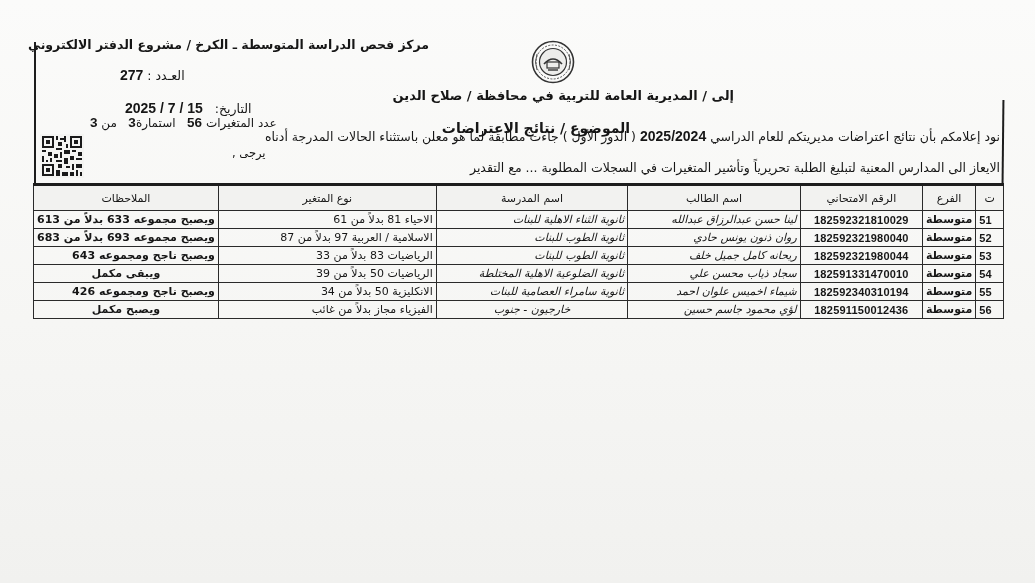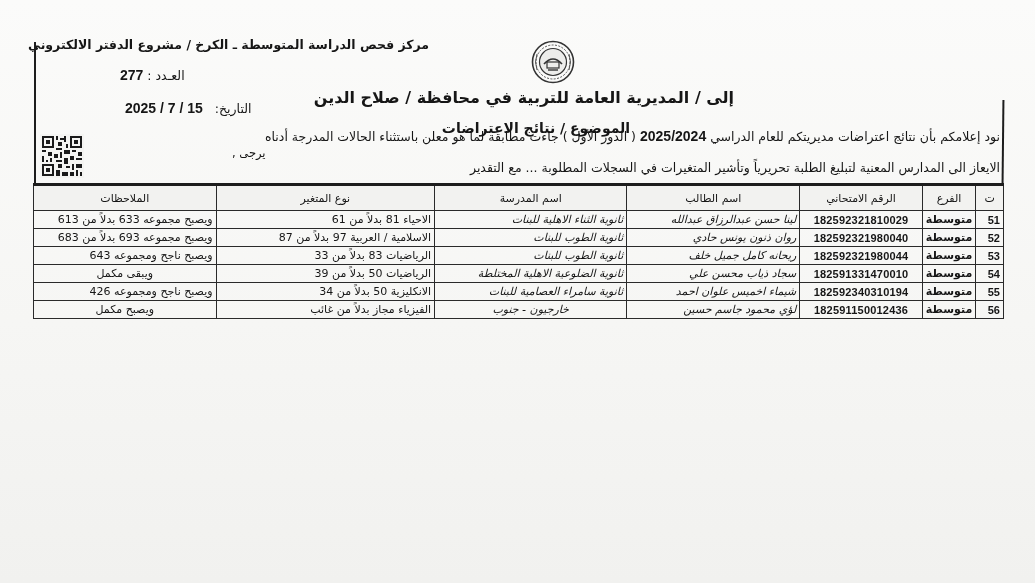--- a/index.html
+++ b/index.html
@@ -19,21 +19,21 @@
     .ministry { right: 13px; top: 33px; font-size: 14px; font-weight: bold; letter-spacing: -0.3px; }
     .center-name { left: 28px; top: 37px; font-size: 12.5px; font-weight: bold; letter-spacing: -0.4px; }
     .ref-no { left: 120px; top: 67px; font-size: 12.5px; }
     .ref-date { left: 85px; top: 100px; font-size: 12.5px; margin-left: 40px; }
     .ref-no .val, .ref-date .val { font-weight: bold; font-family: "Liberation Sans", sans-serif; font-size: 14px; }
     .stats { left: 90px; top: 115px; font-size: 12px; }
     .stats .num { font-weight: bold; font-family: "Liberation Sans", sans-serif; font-size: 13.5px; }
     .please { left: 232px; top: 146px; font-size: 11.5px; }
 
     .emblem { left: 531px; top: 40px; width: 44px; height: 44px; }
-    .to-line { left: 414px; top: 88px; width: 320px; text-align: center; font-size: 16px; font-weight: bold; }
+    .to-line { left: 414px; top: 88px; width: 320px; text-align: center; font-size: 13px; font-weight: bold; }
     .subject { left: 436px; top: 120px; width: 200px; text-align: center; font-size: 14px; font-weight: bold; }
 
     .body1 { right: 35px; top: 128px; font-size: 12.5px; }
     .body1 .num { font-weight: bold; font-family: "Liberation Sans", sans-serif; font-size: 14px; }
     .body2 { right: 35px; top: 160px; font-size: 12.5px; margin-left: 24px; }
 
     
     .frame-left { position: absolute; left: 34px; top: 42px; width: 2px; height: 143px; background: #1d1d1d; }
     .frame-right { position: absolute; left: 1002px; top: 100px; width: 2px; height: 84px; background: #1d1d1d; transform: rotate(0.6deg); }
 
@@ -44,27 +44,27 @@
     table.grid {
       width: 971px; border-collapse: collapse; direction: rtl;
       border-top: 3px solid #1d1d1d;
     }
     table.grid th, table.grid td {
       border: 1.3px solid #2a2a2a;
       font-size: 11px; height: 18px; padding: 0 3px;
       white-space: nowrap; overflow: hidden;
     }
     table.grid th { height: 26px; font-weight: normal; font-size: 11px; text-align: center; background: #f2f2f0; }
-    td.c-no { text-align: right; font-weight: bold; font-family: "Liberation Sans", sans-serif; font-size: 13px; }
+    td.c-no { text-align: left; font-weight: bold; font-family: "Liberation Sans", sans-serif; font-size: 13px; }
     td.c-branch { text-align: right; font-weight: bold; font-size: 10.5px; }
     td.c-exam { text-align: center; font-weight: bold; font-family: "Liberation Sans", sans-serif; font-size: 13.5px; letter-spacing: 0.2px; }
     td.c-name, td.c-school { text-align: right; font-style: italic; }
     td.c-school.center { text-align: center; }
     td.c-var { text-align: right; font-size: 11px; }
-    td.c-notes { text-align: right; font-size: 11px; }
+    td.c-notes { text-align: right; font-size: 11px; font-weight: bold; }
     td.c-notes.center { text-align: center; }
   </style>
 </head>
 <body>
 
 <div class="page">
 
 
   <div class="abs center-name">مركز فحص الدراسة المتوسطة ـ الكرخ / مشروع الدفتر الالكتروني</div>
 
@@ -87,20 +87,29 @@
       <rect x="16" y="22" width="12" height="6" fill="none" stroke="#333" stroke-width="1.2"></rect>
       <path d="M17 30 H27" stroke="#333" stroke-width="1.4"></path>
       <path d="M6 14 Q3 22 6 30 M38 14 Q41 22 38 30" fill="none" stroke="#555" stroke-width="1"></path>
     </svg>
   </div>
 
   <div class="abs to-line">إلى / المديرية العامة للتربية في محافظة / صلاح الدين</div>
 
   <div class="abs subject">الموضوع / نتائج الاعتراضات</div>
 
+  <div class="abs stats">
+    <span>عدد المتغيرات</span>
+    <span class="num">56</span>
+    &nbsp;
+    <span>استمارة</span><span class="num">3</span>
+    &nbsp;
+    <span>من</span>
+    <span class="num">3</span>
+  </div>
 
   <div class="abs body1">
     <span>نود إعلامكم بأن نتائج اعتراضات مديريتكم للعام الدراسي</span>
     <span class="num">2025/2024</span>
     <span>( الدور الأول ) جاءت مطابقة لما هو معلن باستثناء الحالات المدرجة أدناه</span>
   </div>
   <div class="abs body2">الايعاز الى المدارس المعنية لتبليغ الطلبة تحريرياً وتأشير المتغيرات في السجلات المطلوبة ... مع التقدير</div>
 
   <div class="abs please">يرجى ,</div>
 

